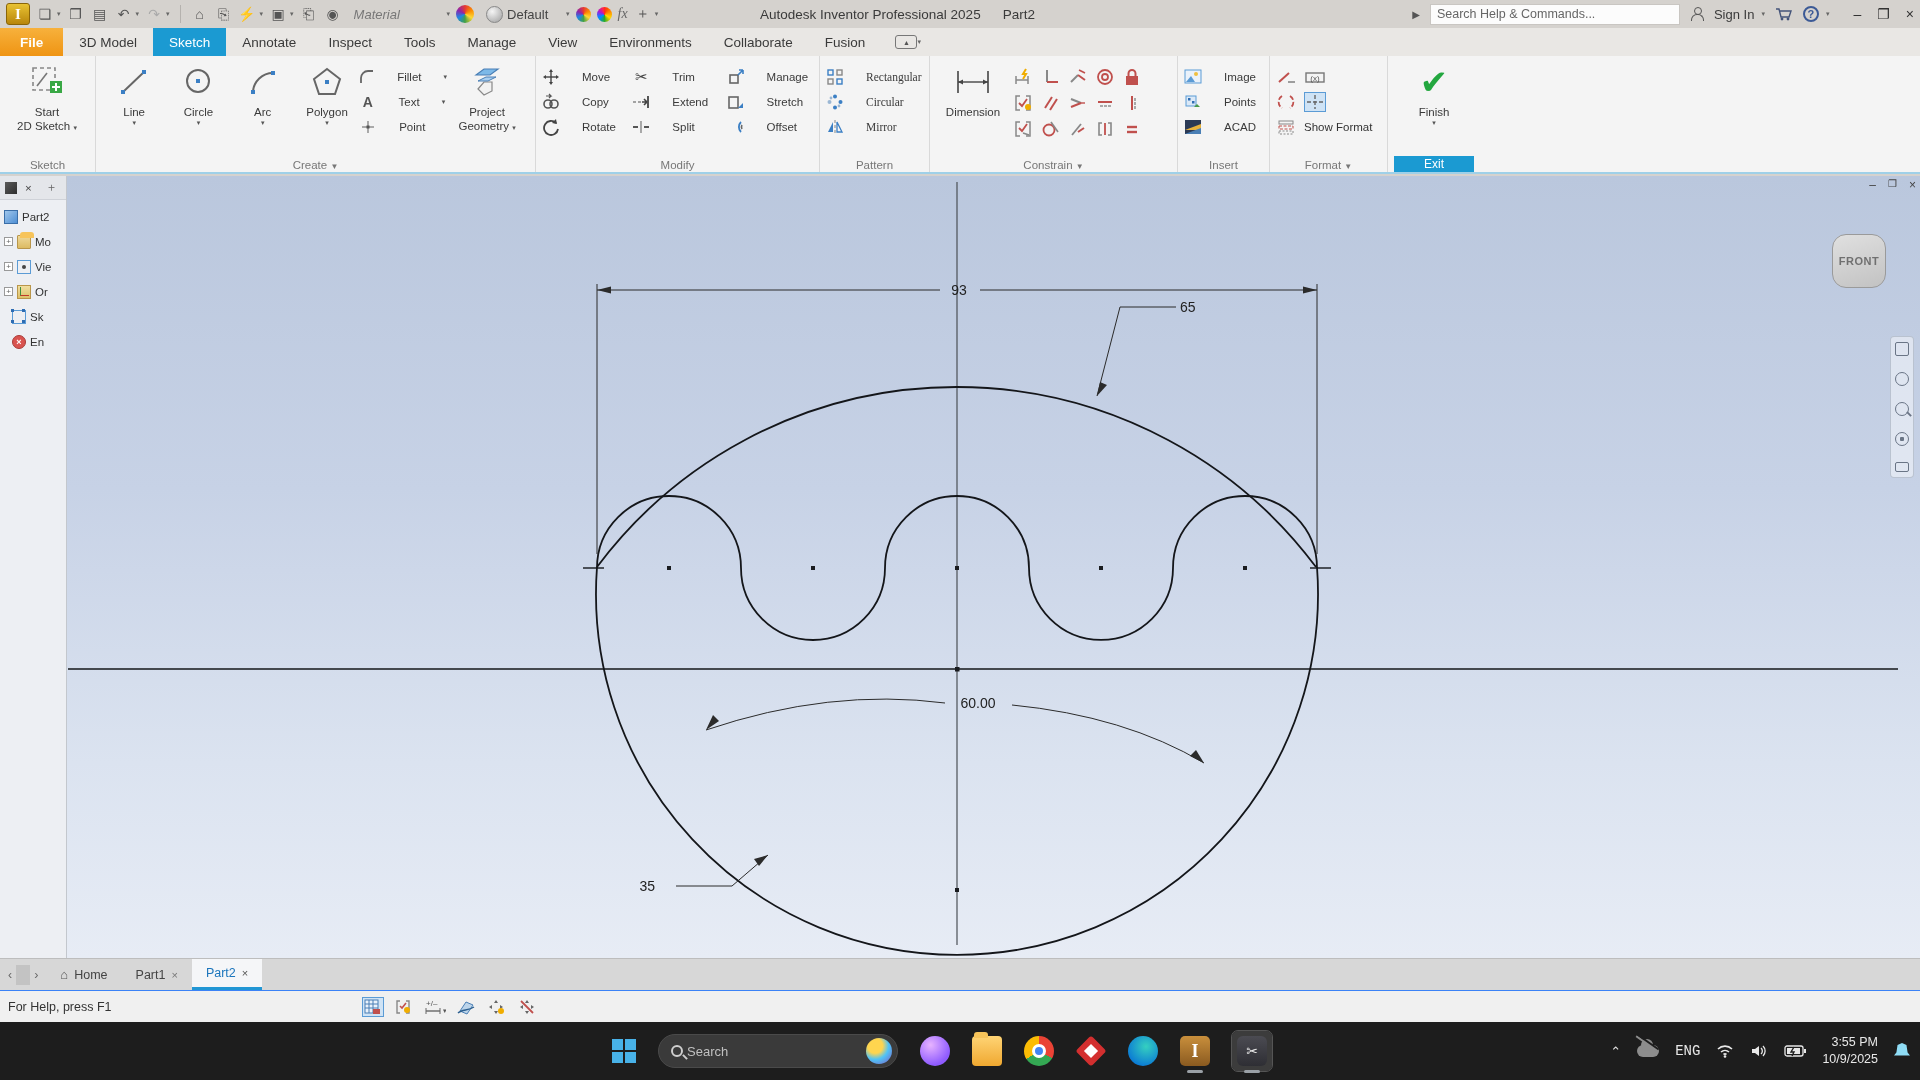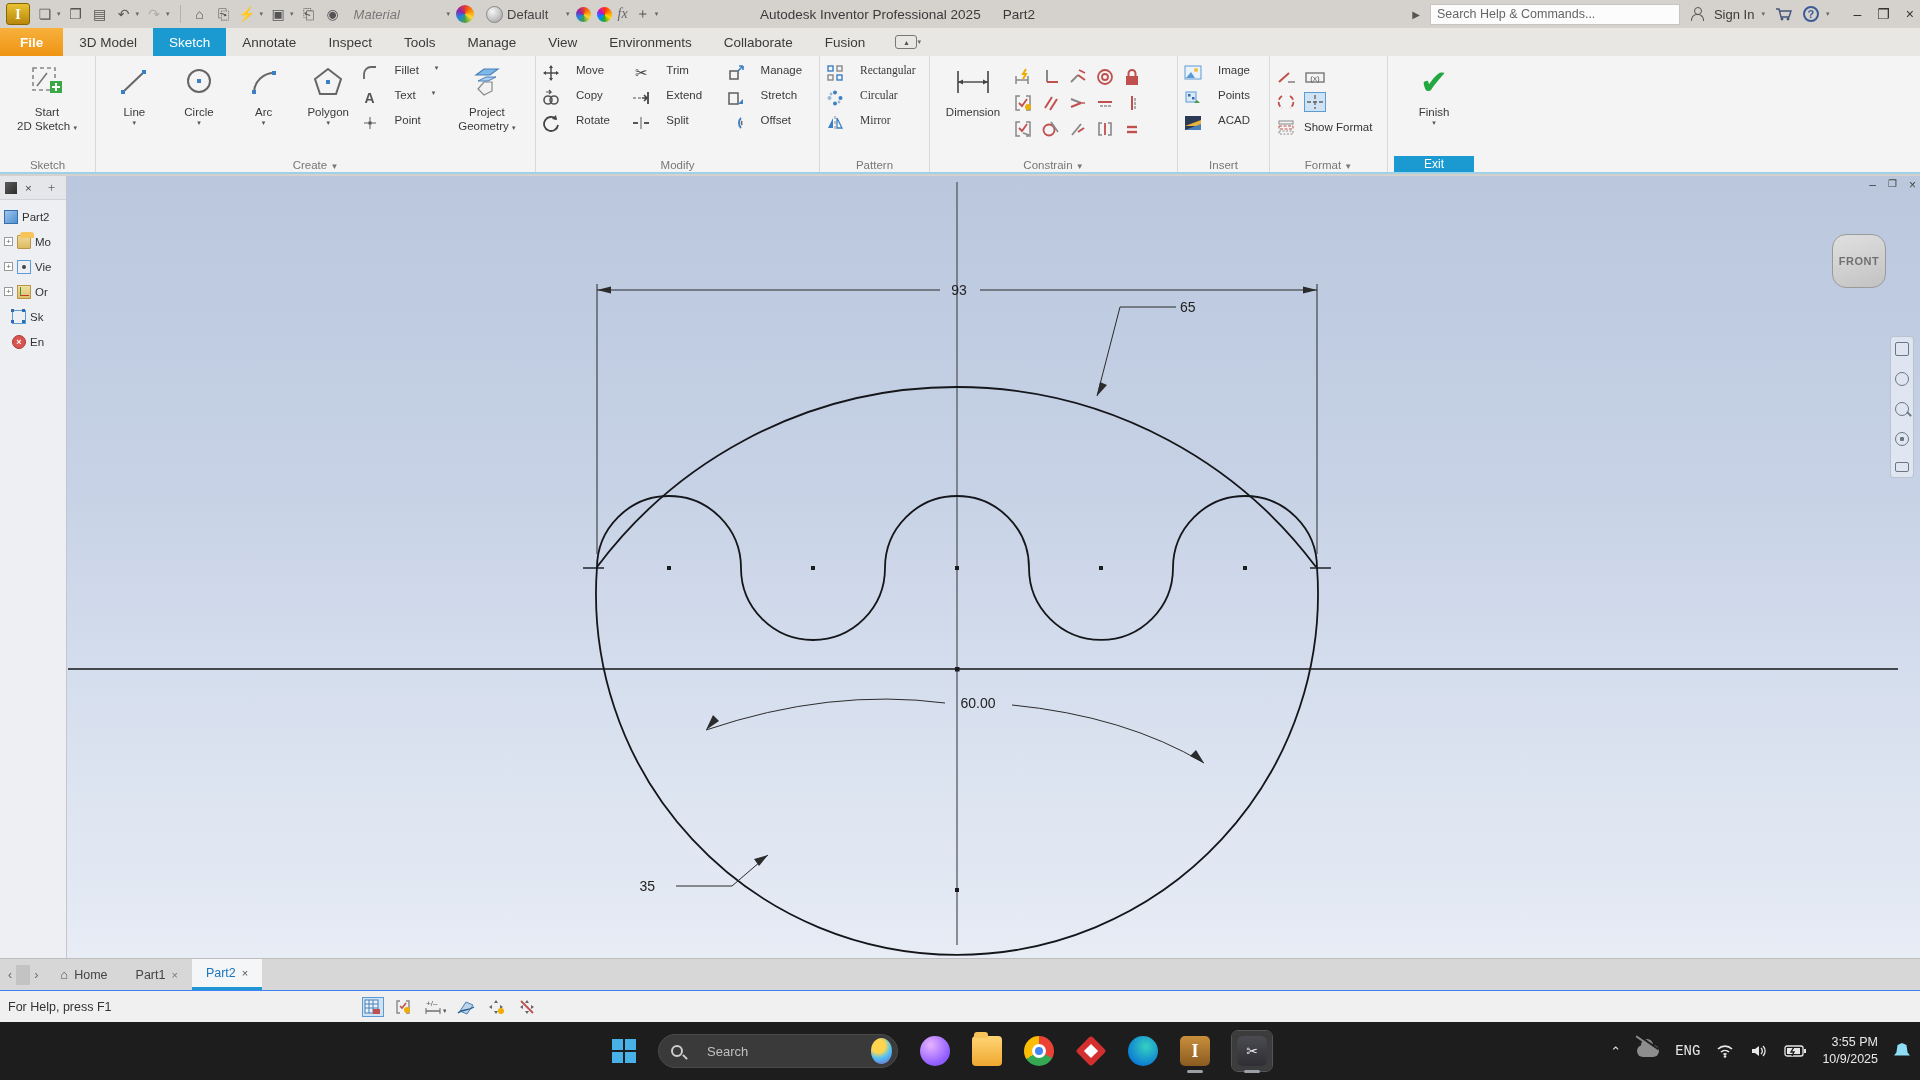--- a/index.html
+++ b/index.html
@@ -41,21 +41,21 @@
   .ribbox { width:22px; height:14px; border:1px solid #777; border-radius:3px; display:flex; align-items:center; justify-content:center; font-size:7px; }
 
   
   .ribbon { position:absolute; left:0; top:56px; width:1920px; height:118px; background:#f4f4f4; border-bottom:2px solid #9fd0e8; display:flex; }
   .panel { position:relative; height:100%; border-right:1px solid #d9d9d9; padding:4px 6px 18px 6px; display:flex; align-items:flex-start; }
   .panel-label { position:absolute; bottom:1px; left:0; width:100%; text-align:center; color:#777; font-size:11.5px; white-space:nowrap; }
   .panel-label .pcaret { font-size:8px; color:#777; }
   .bigbtn { width:66px; height:92px; display:flex; flex-direction:column; align-items:center; justify-content:flex-start; font-size:11.5px; color:#3a3a3a; text-align:center; line-height:1.25; cursor:default; }
   .bigbtn .ic { width:36px; height:36px; margin:4px 0 5px 0; display:flex; align-items:center; justify-content:center; }
   .smallcol { display:flex; flex-direction:column; justify-content:flex-start; padding-top:4px; }
-  .smallbtn { display:flex; align-items:flex-start; gap:16px; height:25px; font-size:11.5px; color:#3a3a3a; white-space:nowrap; }
+  .smallbtn { display:flex; align-items:center; gap:22px; height:25px; font-size:11.5px; color:#3a3a3a; white-space:nowrap; }
   .smallbtn .ic { width:18px; height:18px; display:flex; align-items:center; justify-content:center; }
   .caret { font-size:7px; color:#555; }
   .congrid { display:grid; grid-template-columns:repeat(5,27px); grid-auto-rows:26px; margin-top:4px; }
   .conbtn { display:flex; align-items:center; justify-content:center; }
   .fmtgrid { display:flex; flex-direction:column; padding-top:4px; }
   .fmtrow { display:flex; gap:6px; height:25px; align-items:center; }
   .fmtico { width:22px; height:20px; display:flex; align-items:center; justify-content:center; }
   .fmtico.sel { background:#cfe3f5; border:1px solid #5b9bd5; }
   .finishchk { color:#23a73f; font-size:34px; line-height:34px; }
   .exitlabel { position:absolute; bottom:0; left:6px; width:80px; background:#1b9ad2; color:#fff; text-align:center; font-size:12px; padding:1px 0; }
@@ -109,21 +109,21 @@
   .sbico { width:22px; height:20px; display:flex; align-items:center; justify-content:center; }
   .sbico.sel { background:#cfe3f5; border:1px solid #5b9bd5; }
   .sb-right { position:absolute; right:2px; display:flex; align-items:stretch; height:100%; }
   .sbcell { display:flex; align-items:center; padding:0 12px; border-left:1px solid #cfcfcf; }
 
   
   .taskbar { position:absolute; left:0; top:1022px; width:1920px; height:58px; background:#1d1d1d; }
   .tk-center { position:absolute; left:612px; top:0; height:58px; display:flex; align-items:center; gap:22px; }
   .winlogo { width:24px; height:24px; display:grid; grid-template-columns:11px 11px; grid-template-rows:11px 11px; gap:2px; }
   .winlogo i { background:#48b2e8; }
-  .tksearch { width:240px; height:34px; background:#3a3a3a; border:1px solid #4a4a4a; border-radius:17px; display:flex; align-items:center; gap:24px; padding:0 5px 0 12px; }
+  .tksearch { width:240px; height:34px; background:#3a3a3a; border:1px solid #4a4a4a; border-radius:17px; display:flex; align-items:center; gap:4px; padding:0 5px 0 12px; }
   .maglass { width:12px; height:12px; border:2px solid #cfcfcf; border-radius:50%; position:relative; flex:none; }
   .maglass::after { content:""; position:absolute; left:9px; top:9px; width:6px; height:2px; background:#cfcfcf; transform:rotate(45deg); }
   .tksearch input { background:transparent; border:none; outline:none; color:#cfcfcf; font-size:13px; width:140px; }
   .tksearch input::placeholder { color:#c0c0c0; }
   .bingball { width:26px; height:26px; border-radius:50%; margin-left:auto; background:radial-gradient(circle at 35% 30%,#ffd54f 0 30%,#4fc3f7 55%,#7e57c2 100%); }
   .tkico { width:30px; height:30px; border-radius:6px; position:relative; }
   .tkico.run::after { content:""; position:absolute; left:7px; bottom:-7px; width:16px; height:3px; border-radius:2px; background:#9aa0a6; }
   .tkwrap { position:relative; display:flex; align-items:center; justify-content:center; width:40px; height:40px; border-radius:6px; }
   .tkwrap.active { background:#3c3c3c; outline:1px solid #555; }
   .copilot { background:radial-gradient(circle at 35% 30%,#e7b3ff,#8f5bff 70%); border-radius:50%; }

